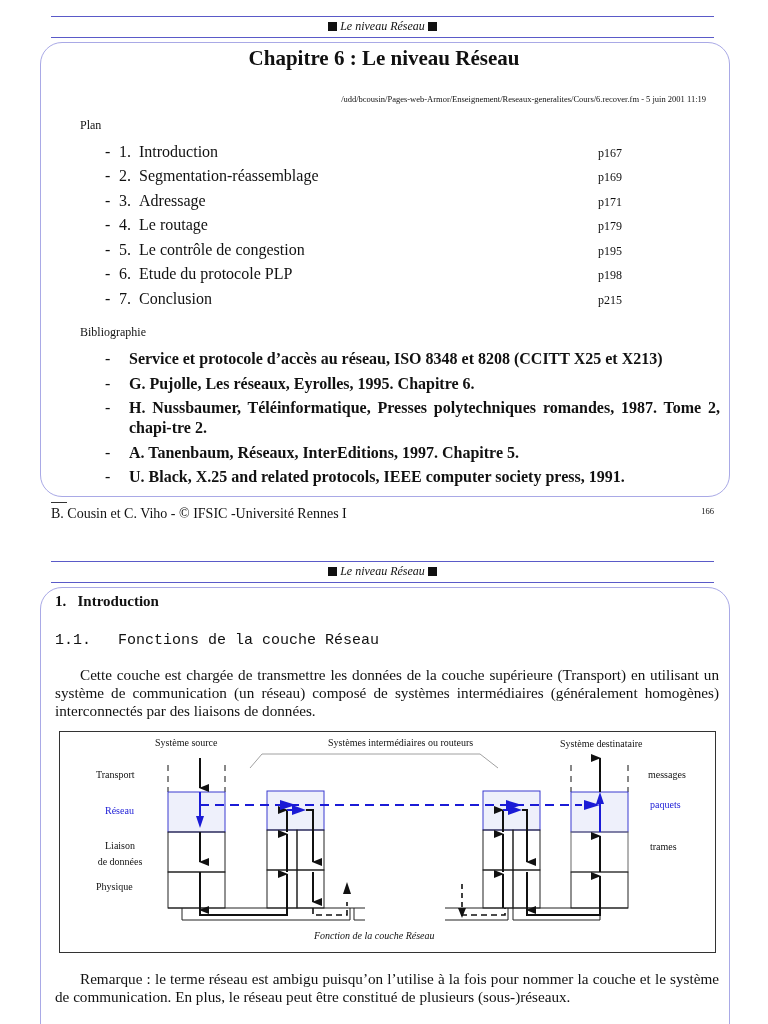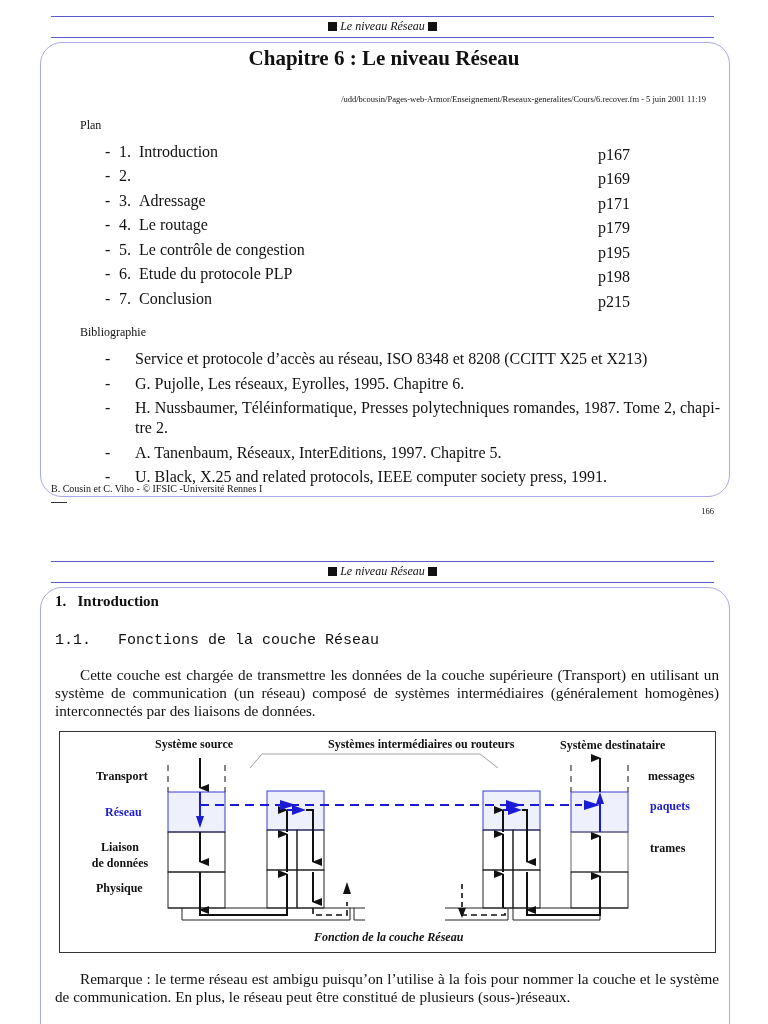--- a/index.html
+++ b/index.html
@@ -9,33 +9,33 @@
   .running-head { position: absolute; left: 51px; width: 663px; text-align: center; font-size: 12px; line-height: 14px; font-style: italic; }
   .sq { display: inline-block; width: 9px; height: 9px; background: #111; vertical-align: -1px; margin: 0 3px; }
   .frame { position: absolute; border: 1px solid #a9a9e6; border-radius: 22px; box-sizing: border-box; }
   .title { position: absolute; left: 0; width: 768px; top: 46px; text-align: center; font-size: 21px; font-weight: bold; }
   .path { position: absolute; right: 62px; top: 94px; font-size: 8.5px; }
   .section-label { position: absolute; left: 80px; font-size: 12px; }
   .toc-row { position: absolute; left: 105px; font-size: 16px; width: 520px; height: 20px; }
   .toc-row .dash { position: absolute; left: 0; }
   .toc-row .num { position: absolute; left: 14px; }
   .toc-row .lbl { position: absolute; left: 34px; }
-  .toc-row .pg { position: absolute; left: 493px; top: 3px; font-size: 16px; }
+  .toc-row .pg { position: absolute; left: 493px; top: 3px; font-size: 12px; }
   .bib-row { position: absolute; left: 105px; font-size: 16px; width: 615px; line-height: 20px; }
   .bib-row .dash { position: absolute; left: 0; top: 0; }
-  .bib-row .txt { display: block; margin-left: 30px; }
+  .bib-row .txt { display: block; margin-left: 24px; font-weight: bold; }
   .footer-rule { position: absolute; left: 51px; top: 502px; width: 16px; border-top: 1px solid #333; }
-  .footer-left { position: absolute; left: 51px; top: 483px; font-size: 10px; }
+  .footer-left { position: absolute; left: 51px; top: 506px; font-size: 14px; }
   .footer-right { position: absolute; right: 54px; top: 506px; font-size: 8.5px; }
   .h1 { position: absolute; left: 55px; top: 593px; font-size: 15px; font-weight: bold; }
   .h2 { position: absolute; left: 55px; top: 632px; font-size: 15px; }
   .para { position: absolute; left: 55px; width: 664px; font-size: 15.2px; line-height: 18px; text-align: justify; }
   .indent { text-indent: 25px; }
   .diagram { position: absolute; left: 59px; top: 731px; width: 657px; height: 222px; border: 1px solid #333; box-sizing: border-box; }
-  .dlabel { position: absolute; font-size: 12px; white-space: nowrap; font-weight: bold; }
+  .dlabel { position: absolute; font-size: 10px; white-space: nowrap; }
   .dlabel.center { text-align: center; }
   .blue { color: #1b1bd6; }
   .ital { font-style: italic; }
 </style>
 </head>
 <body>
 
 <div>
   <div class="hline" style="top:16px"></div>
   <div class="running-head" style="top:19px">
@@ -52,20 +52,21 @@
 
   <div class="toc-row" style="top:143px">
     <span class="dash">-</span>
     <span class="num">1.</span>
     <span class="lbl">Introduction</span>
     <span class="pg">p167</span>
   </div>
   <div class="toc-row" style="top:167px">
     <span class="dash">-</span>
     <span class="num">2.</span>
+    <span class="lbl">Segmentation-réassemblage</span>
     <span class="pg">p169</span>
   </div>
   <div class="toc-row" style="top:192px">
     <span class="dash">-</span>
     <span class="num">3.</span>
     <span class="lbl">Adressage</span>
     <span class="pg">p171</span>
   </div>
   <div class="toc-row" style="top:216px">
     <span class="dash">-</span>

